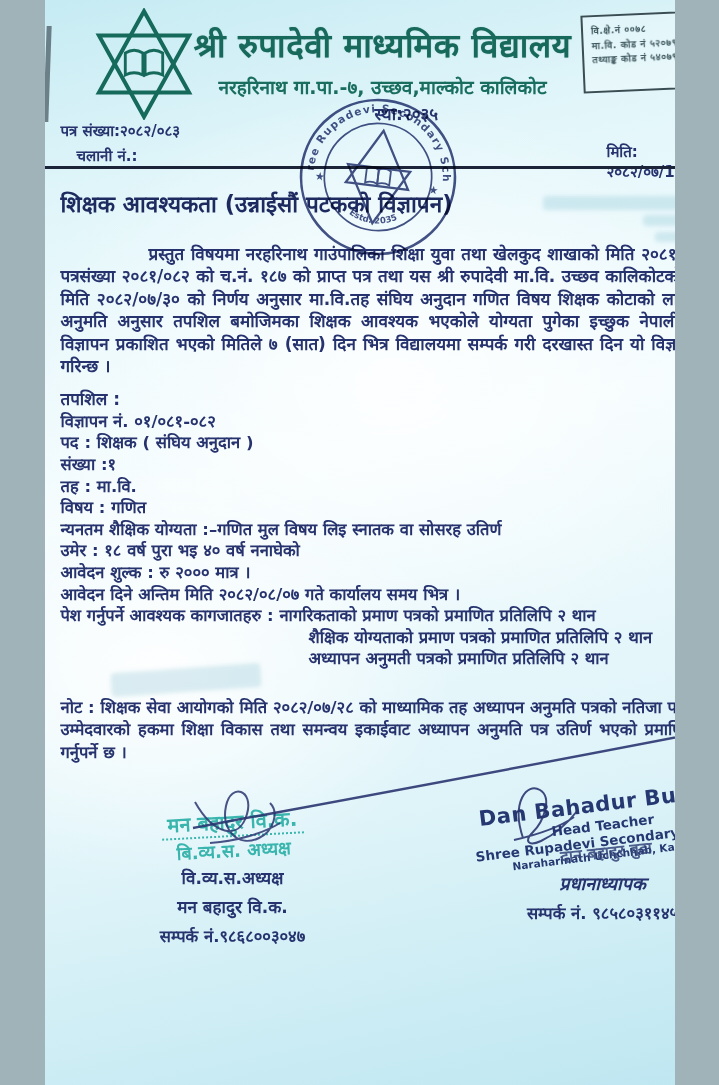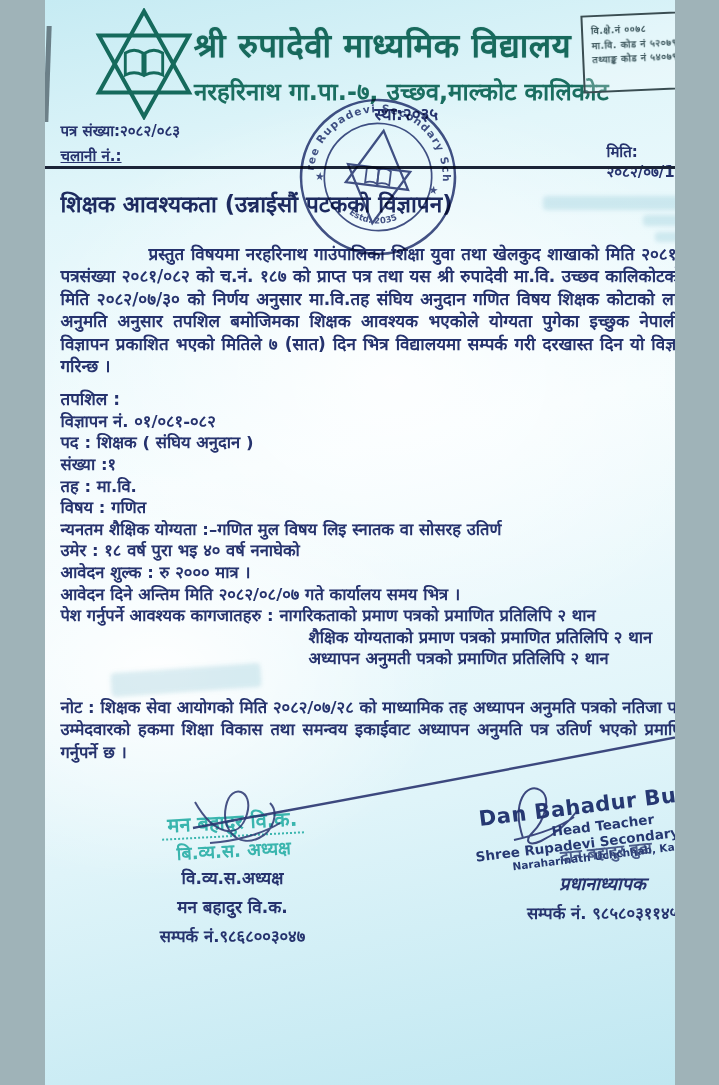--- a/index.html
+++ b/index.html
@@ -7,26 +7,26 @@
   .page{
     position:relative;width:630px;height:1085px;margin:0 auto;overflow:hidden;
     background:
       radial-gradient(ellipse 420px 300px at 18% 62%, rgba(255,255,255,.95), rgba(255,255,255,0) 70%),
       radial-gradient(ellipse 500px 380px at 55% 35%, rgba(255,255,255,.85), rgba(255,255,255,0) 75%),
       linear-gradient(168deg,#c6ebf3 0%,#e2f6fa 18%,#f4fcfe 42%,#dff4f9 72%,#bfe7f1 100%);
   }
   .abs{position:absolute;}
   
   .school-name{left:112px;top:22px;width:452px;text-align:center;font-size:33px;font-weight:bold;color:#17695c;letter-spacing:.5px;text-shadow:0 0 1px rgba(23,105,92,.45);}
-  .school-address{left:112px;top:74px;width:452px;text-align:right;font-size:24px;font-weight:bold;color:#1a6e60;}
+  .school-address{left:112px;top:74px;width:452px;text-align:center;font-size:19px;font-weight:bold;color:#1a6e60;}
   .corner-box{left:537px;top:12px;width:166px;height:78px;border:2px solid #3a4d52;transform:rotate(-2.5deg);padding:7px 8px;box-sizing:border-box;background:rgba(255,255,255,.25);}
   .corner-box div{font-size:9.5px;line-height:1.55;color:#3c565c;font-weight:bold;letter-spacing:.5px;filter:blur(.3px);}
   .estd-note{left:330px;top:102px;font-size:17px;font-weight:bold;color:#26336e;}
   .ref-no{left:16px;top:120px;font-size:15px;font-weight:bold;color:#26336e;}
-  .dispatch-no{left:16px;top:145px;font-size:15px;font-weight:bold;color:#26336e;text-decoration:underline;}
+  .dispatch-no{left:32px;top:145px;font-size:15px;font-weight:bold;color:#26336e;}
   .date-line{left:562px;top:141px;font-size:15px;font-weight:bold;color:#26336e;}
   .rule{left:0;top:166px;width:719px;height:3px;background:#1b2438;}
   .round-stamp{left:252px;top:96px;width:162px;height:162px;transform:rotate(7deg);opacity:.88;mix-blend-mode:multiply;z-index:5;}
   
   .content{left:16px;top:243px;width:688px;color:#26336e;font-weight:600;}
   .para{font-size:17px;line-height:22.4px;text-align:justify;margin:0;}
   .para .indent{display:inline-block;width:88px;}
   .tapasil{font-size:17px;line-height:22.4px;margin-top:11px;}
   .detail-line{font-size:16.5px;line-height:21.6px;}
   .doc-indent{padding-left:248px;}

